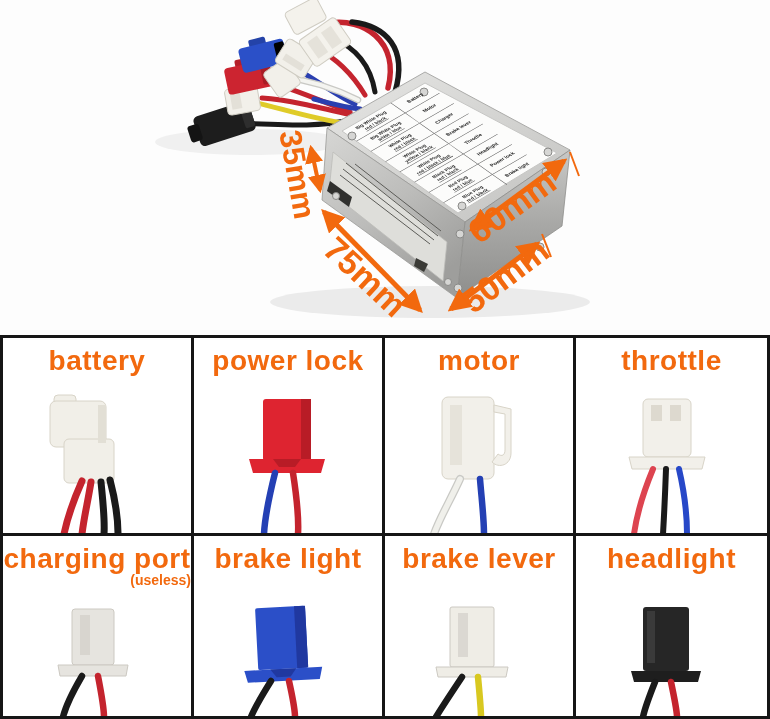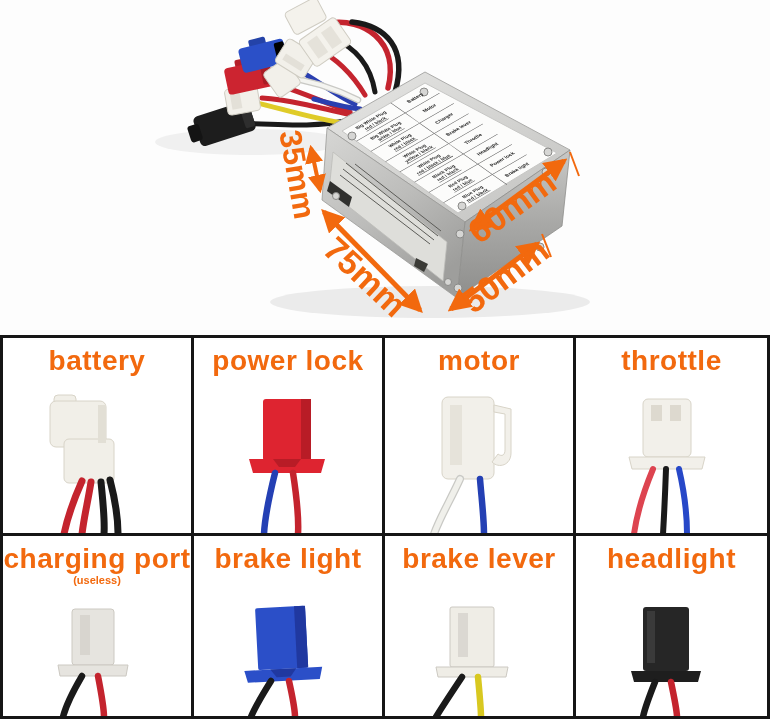--- a/index.html
+++ b/index.html
@@ -30,21 +30,21 @@
   
   .grid { position:absolute; left:0; top:335px; width:770px; height:384px;
           border:3px solid #161616; display:grid;
           grid-template-columns:repeat(4,1fr); grid-template-rows:52.5% 47.5%;
           background:#fff; }
   .cell { position:relative; border-right:3px solid #161616; border-bottom:3px solid #161616; overflow:hidden; }
   .cell:nth-child(4n) { border-right:none; }
   .cell:nth-child(n+5) { border-bottom:none; }
   .cell-label { margin-top:8px; text-align:center; font-weight:bold; font-size:28px;
                 line-height:30px; letter-spacing:0.5px; }
-  .cell-note  { text-align:center; font-weight:bold; font-size:11px; line-height:16px; margin-top:-2px; }
+  .cell-note  { text-align:right; font-weight:bold; font-size:14px; line-height:16px; margin-top:-2px; }
   .plug-art { position:absolute; bottom:-1px; left:50%; transform:translateX(-50%); }
 </style>
 </head>
 <body>
 
 <div class="stage">
 
   <section class="photo">
     <svg class="photo-svg" width="770" height="335" viewBox="0 0 770 335">
       <defs>

